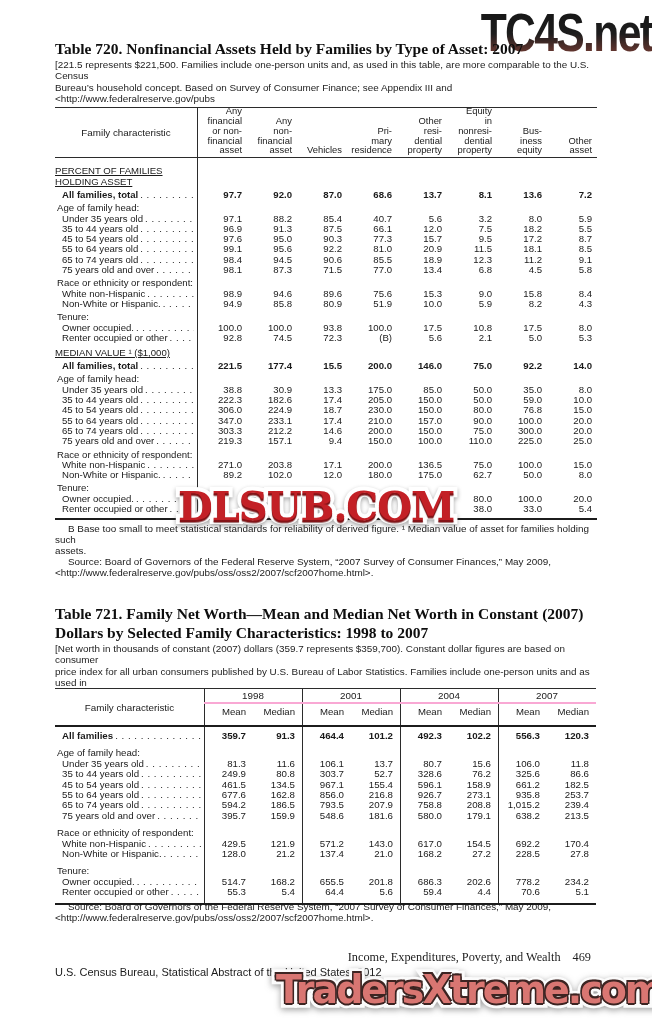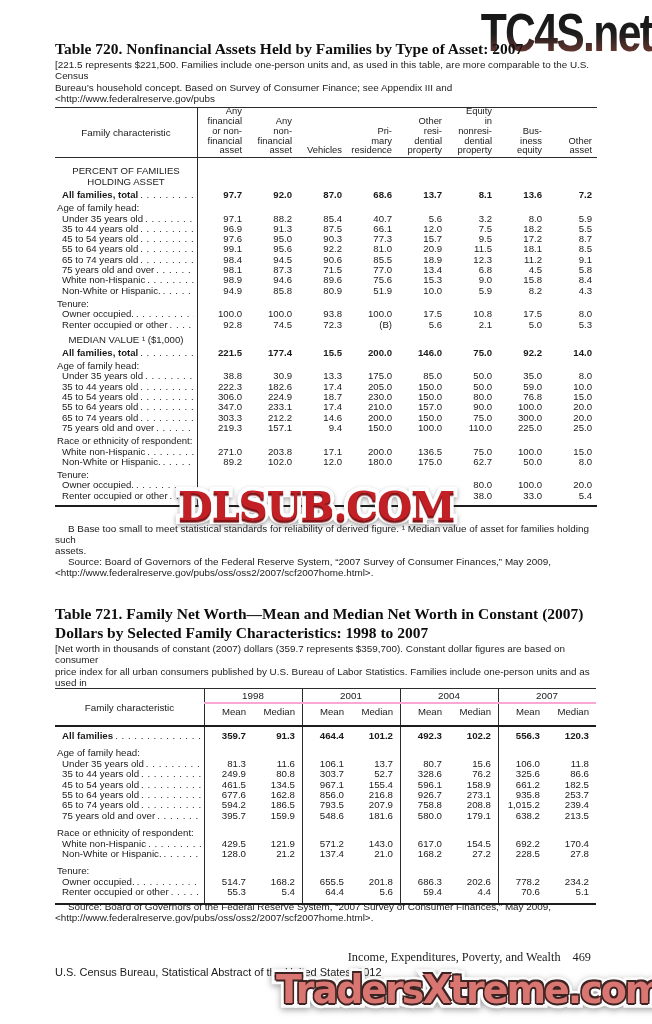--- a/index.html
+++ b/index.html
@@ -53,21 +53,21 @@
   .trow { display:flex; align-items:baseline; line-height:10.3px; font-size:9.6px; }
   .trow.group { margin-top:3px; }
   .trow .stub { display:flex; align-items:baseline; overflow:hidden; }
   .lbl { white-space:nowrap; }
   .trow.data .lbl { padding-left:7px; }
   .trow.total .lbl, .trow.total .cell { font-weight:bold; }
   .trow.total .lbl { padding-left:7px; }
   .trow.group .lbl { padding-left:2px; }
   .leader { flex:1; overflow:hidden; white-space:nowrap; margin:0 3px 0 2px; letter-spacing:.5px; }
   .cell { text-align:right; }
-  .sechead { text-align:center; white-space:pre-line; width:100%; line-height:11px; }
+  .sechead { text-align:left; white-space:pre-line; width:100%; line-height:11px;text-decoration:underline; }
   .trow.section { margin:4px 0 3px 0; }
   
   #table720 { top:107px; width:542px; }
   #table720 .vline { left:142px; }
   #t720-head { display:flex; height:50px; border-bottom:1px solid #2b2b2b; }
   #t720-head .hstub { width:142px; display:flex; align-items:center; justify-content:center;
     font-size:9.8px; }
   #t720-head .hcell { width:50px; display:flex; align-items:flex-end; justify-content:flex-end;
     text-align:right; font-size:9.4px; line-height:9.7px; padding:0 5px 2px 0; white-space:pre-line; }
   #t720-body { padding:3px 0 4px 0; }
@@ -246,20 +246,25 @@
           </div>
           <div class="cell">98.1</div>
           <div class="cell">87.3</div>
           <div class="cell">71.5</div>
           <div class="cell">77.0</div>
           <div class="cell">13.4</div>
           <div class="cell">6.8</div>
           <div class="cell">4.5</div>
           <div class="cell">5.8</div>
         </div>
+        <div class="trow group">
+          <div class="stub">
+            <div class="lbl">Race or ethnicity or respondent:</div>
+          </div>
+        </div>
         <div class="trow data">
           <div class="stub">
             <div class="lbl">White non-Hispanic</div>
             <div class="leader">. . . . . . . . . . . . . . . . . . . . . . . . . . . . . . . . . . . . . . . . . . . . . . . . . . . . . . . . . . . . </div>
           </div>
           <div class="cell">98.9</div>
           <div class="cell">94.6</div>
           <div class="cell">89.6</div>
           <div class="cell">75.6</div>
           <div class="cell">15.3</div>

